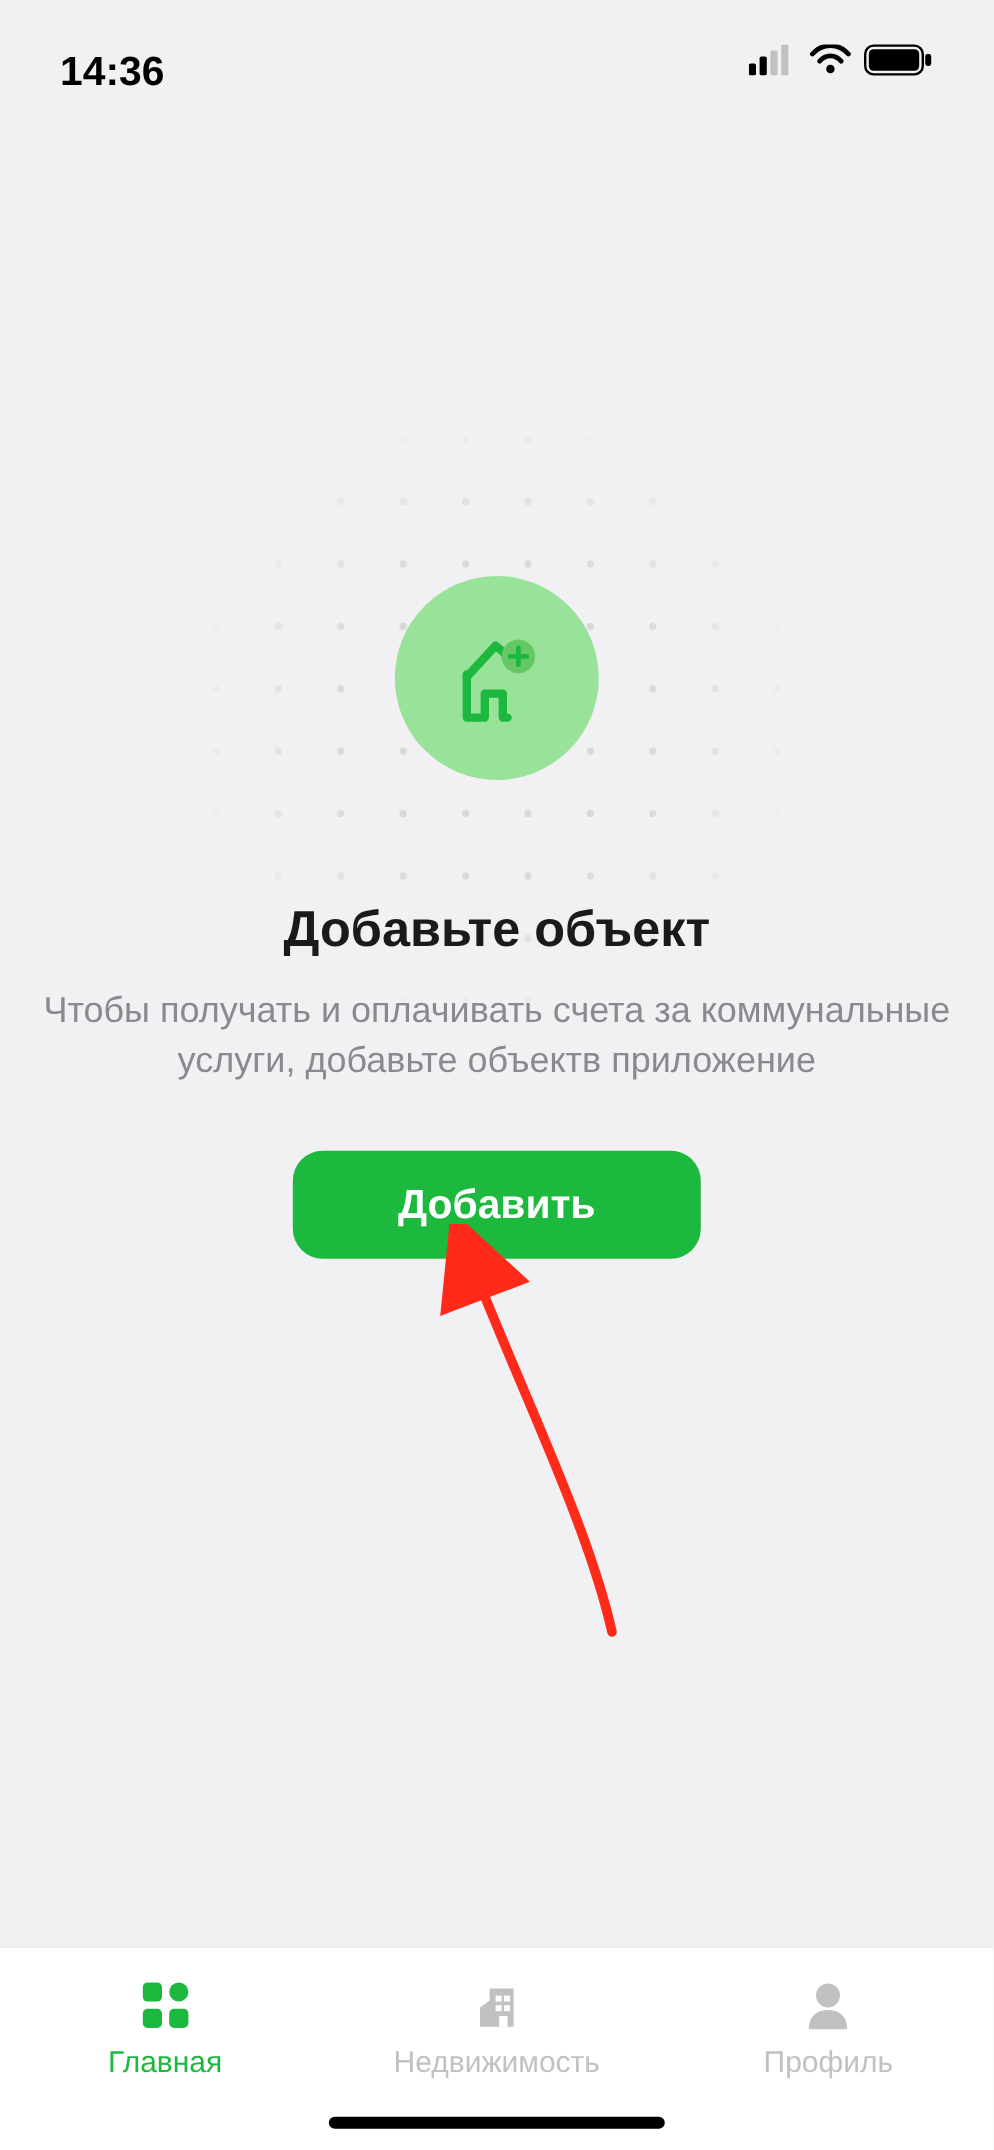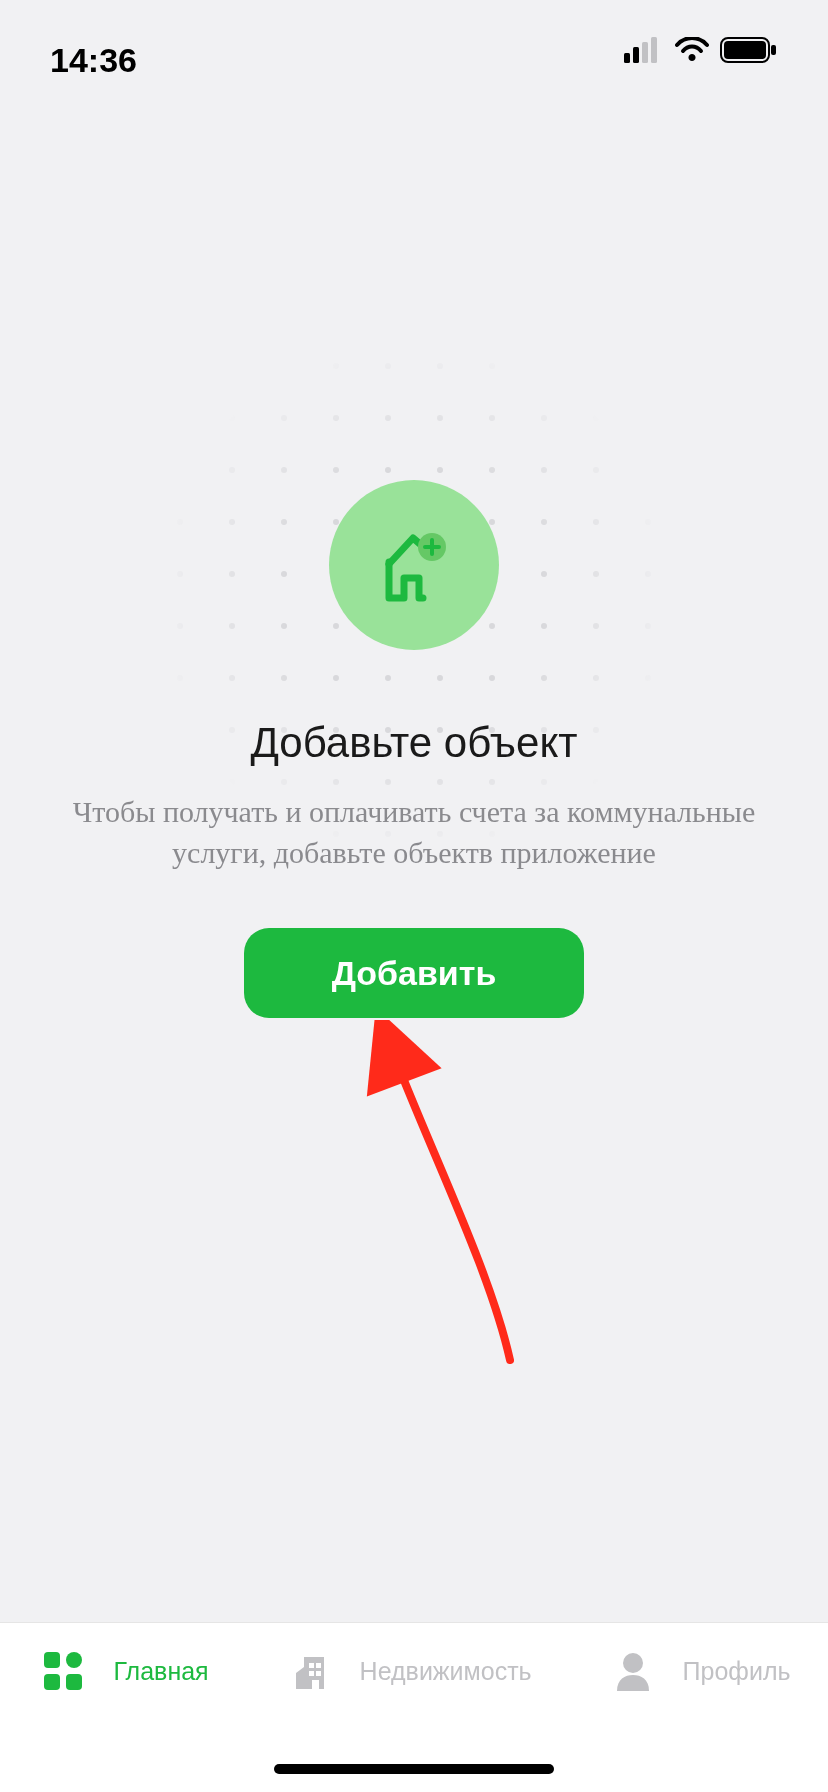--- a/index.html
+++ b/index.html
@@ -57,34 +57,33 @@
       border-radius: 50%;
       background: #99e299;
       display: flex;
       align-items: center;
       justify-content: center;
       position: relative;
       z-index: 2;
     }
     .heading {
       font-size: 42px;
-      font-weight: 400;
+      font-weight: 700;
       color: #1a1a1a;
-      margin-top: 69px;
+      margin-top: 100px;
       z-index: 2;
     }
     .subtext {
       font-size: 30px;
       color: #8a8a8e;
       text-align: center;
       margin-top: 25px;
       line-height: 1.35;
       padding: 0 34px;
       z-index: 2;
-      font-family: Liberation Serif, serif;
     }
     .add-button {
       margin-top: 55px;
       width: 340px;
       height: 90px;
       background: #1db93f;
       border: none;
       border-radius: 25px;
       color: #fff;
       font-size: 34px;
@@ -106,23 +105,23 @@
       height: 170px;
       background: #fff;
       display: flex;
       justify-content: space-around;
       align-items: flex-start;
       padding-top: 22px;
       border-top: 1px solid #e5e5e5;
     }
     .tab-item {
       display: flex;
-      flex-direction: row;
-      align-items: center;
-      gap: 24px;
+      flex-direction: column;
+      align-items: center;
+      gap: 8px;
       cursor: pointer;
       min-width: 170px;
       text-align: center;
     }
     .tab-icon {
       width: 52px;
       height: 52px;
       display: flex;
       align-items: center;
       justify-content: center;

